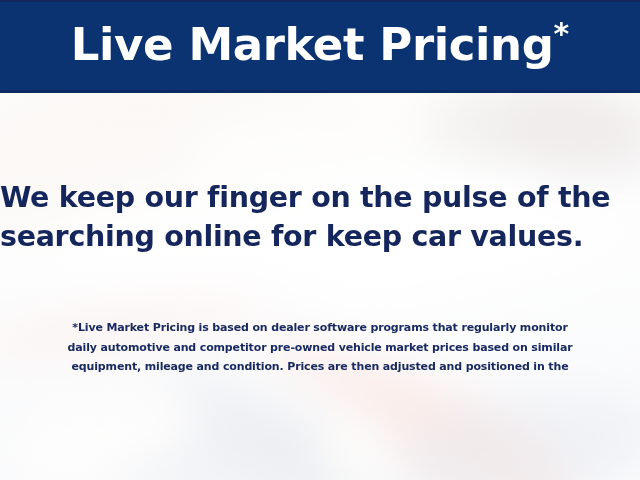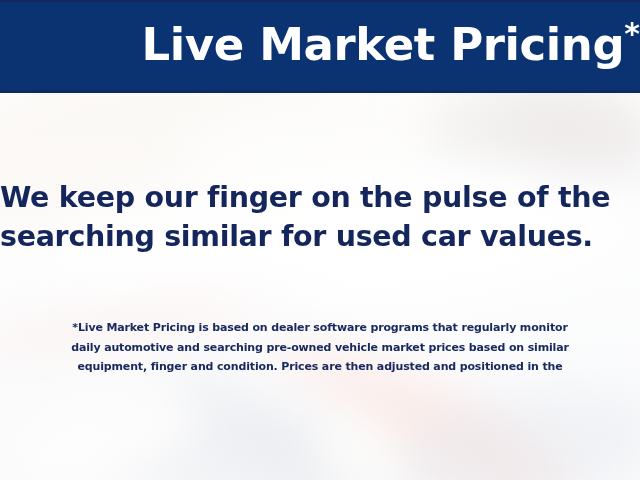--- a/index.html
+++ b/index.html
@@ -159,21 +159,21 @@
     left: 0;
     top: 0;
     width: 640px;
     height: 93px;
     background: #0b3372;
     box-sizing: border-box;
     border-top: 2px solid #12265c;
     border-bottom: 3px solid #0a2c63;
     display: flex;
     align-items: center;
-    justify-content: flex-end;
+    justify-content: center;
     overflow: hidden;
   }
   .header-title {
     color: #ffffff;
     font-family: "DejaVu Sans", sans-serif;
     font-size: 45px;
     font-weight: bold;
     letter-spacing: -0.4px;
     line-height: 1;
     white-space: nowrap;
@@ -247,22 +247,22 @@
     <div class="blob blob-white-4"></div>
     <div class="bg-veil"></div>
   </div>
 
   <div class="header-banner">
     <h1 class="header-title"><span>Live Market Pricing</span><span class="star">*</span></h1>
   </div>
 
   <div class="headline">
     <span class="hl-line">We keep our finger on the pulse of the</span>
-    <span class="hl-line">searching similar for used car values.</span>
+    <span class="hl-line">searching online for keep car values.</span>
   </div>
 
   <div class="disclaimer">
     <span class="fp-line">*Live Market Pricing is based on dealer software programs that regularly monitor</span>
-    <span class="fp-line">daily automotive and searching pre-owned vehicle market prices based on similar</span>
-    <span class="fp-line">equipment, finger and condition. Prices are then adjusted and positioned in the</span>
+    <span class="fp-line">daily automotive and competitor pre-owned vehicle market prices based on similar</span>
+    <span class="fp-line">equipment, mileage and condition. Prices are then adjusted and positioned in the</span>
   </div>
 
 </div>
 
 </body></html>

